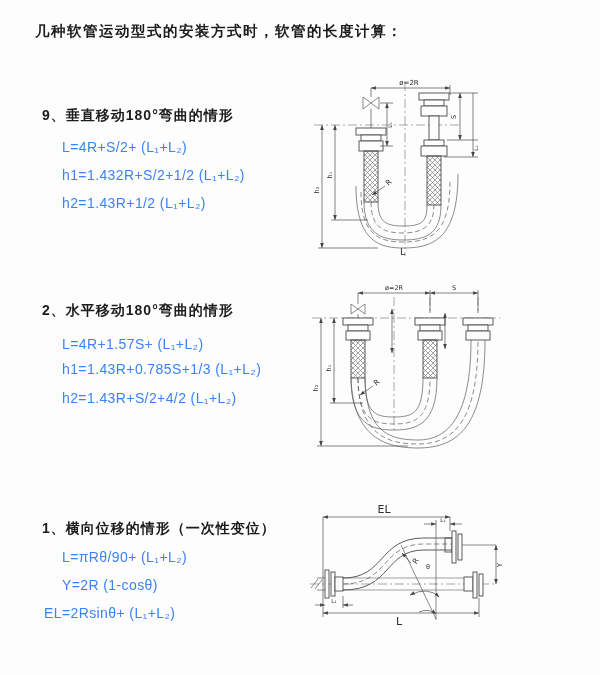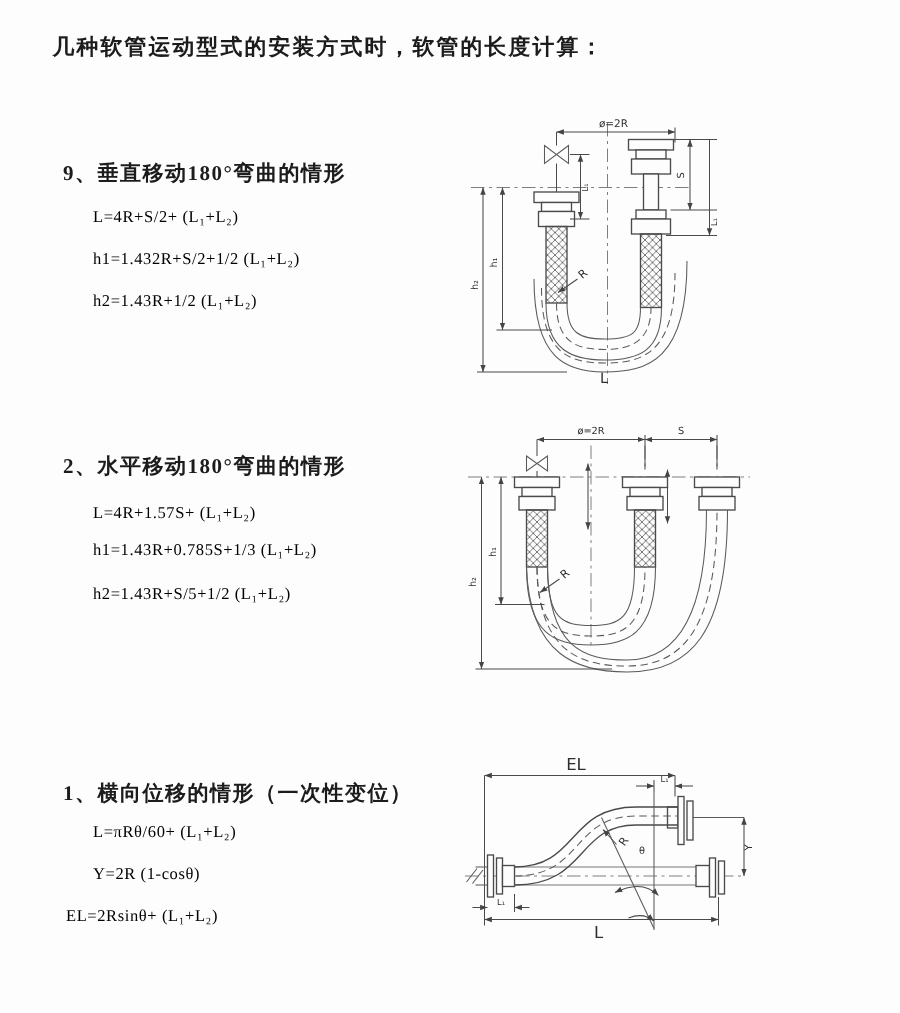--- a/index.html
+++ b/index.html
@@ -1,23 +1,23 @@
 <!DOCTYPE html>
 <html><head>
 <meta charset="utf-8">
 <style>
   html,body{margin:0;padding:0;}
   body{
     width:600px;height:675px;background:#fdfdfd;position:relative;overflow:hidden;
     font-family:"Liberation Sans","DejaVu Sans",sans-serif;color:#1c1c1c;
   }
-  .abs{position:absolute;white-space:nowrap;font-family:Liberation Serif, serif;}
+  .abs{position:absolute;white-space:nowrap;}
   .title{font-size:14.5px;font-weight:bold;letter-spacing:1.5px;}
   .heading{font-size:14px;font-weight:bold;letter-spacing:1px;}
-  .formula{font-size:11px;letter-spacing:.4px;color:#000000;}
+  .formula{font-size:14px;letter-spacing:.4px;color:#3b82f6;}
   svg{position:absolute;overflow:visible;}
   .dl{stroke:#4a4a4a;stroke-width:.9;fill:none;}
   .dlf{stroke:#4a4a4a;stroke-width:.9;fill:#fdfdfd;}
   .thin{stroke:#5a5a5a;stroke-width:.7;fill:none;}
   .cl{stroke:#6f6f6f;stroke-width:.6;fill:none;stroke-dasharray:9 3 2 3;}
   .dash{stroke-dasharray:5 3;}
   .dim{stroke:#4a4a4a;stroke-width:.7;fill:none;}
   .ghost{stroke:#777;stroke-width:.7;fill:none;}
   svg text{fill:#2e2e2e;font-family:"DejaVu Sans","Liberation Sans",sans-serif;}
 </style>
@@ -27,24 +27,24 @@
 <div class="abs title" style="left:35px;top:22px">几种软管运动型式的安装方式时，软管的长度计算：</div>
 
 <div class="abs heading" style="left:42px;top:107px">9、垂直移动180°弯曲的情形</div>
 <div class="abs formula" style="left:62px;top:139px">L=4R+S/2+ (L₁+L₂)</div>
 <div class="abs formula" style="left:62px;top:167px">h1=1.432R+S/2+1/2 (L₁+L₂)</div>
 <div class="abs formula" style="left:62px;top:195px">h2=1.43R+1/2 (L₁+L₂)</div>
 
 <div class="abs heading" style="left:42px;top:302px">2、水平移动180°弯曲的情形</div>
 <div class="abs formula" style="left:62px;top:336px">L=4R+1.57S+ (L₁+L₂)</div>
 <div class="abs formula" style="left:62px;top:361px">h1=1.43R+0.785S+1/3 (L₁+L₂)</div>
-<div class="abs formula" style="left:62px;top:390px">h2=1.43R+S/5+1/2 (L₁+L₂)</div>
+<div class="abs formula" style="left:62px;top:390px">h2=1.43R+S/2+4/2 (L₁+L₂)</div>
 
 <div class="abs heading" style="left:42px;top:520px">1、横向位移的情形（一次性变位）</div>
-<div class="abs formula" style="left:62px;top:549px">L=πRθ/60+ (L₁+L₂)</div>
+<div class="abs formula" style="left:62px;top:549px">L=πRθ/90+ (L₁+L₂)</div>
 <div class="abs formula" style="left:62px;top:577px">Y=2R (1-cosθ)</div>
 <div class="abs formula" style="left:44px;top:605px">EL=2Rsinθ+ (L₁+L₂)</div>
 
 <svg style="left:310px;top:70px" width="285" height="190" viewBox="0 0 285 190">
   <defs>
     <marker id="ar1" viewBox="0 0 8 8" refX="8" refY="4" markerWidth="7" markerHeight="7" orient="auto-start-reverse">
       <path d="M0,1 L8,4 L0,7 Z" fill="#444"></path>
     </marker>
     <pattern id="ht1" width="5" height="5" patternUnits="userSpaceOnUse">
       <path d="M0,0 L5,5 M5,0 L0,5" stroke="#6a6a6a" stroke-width="0.6"></path>

